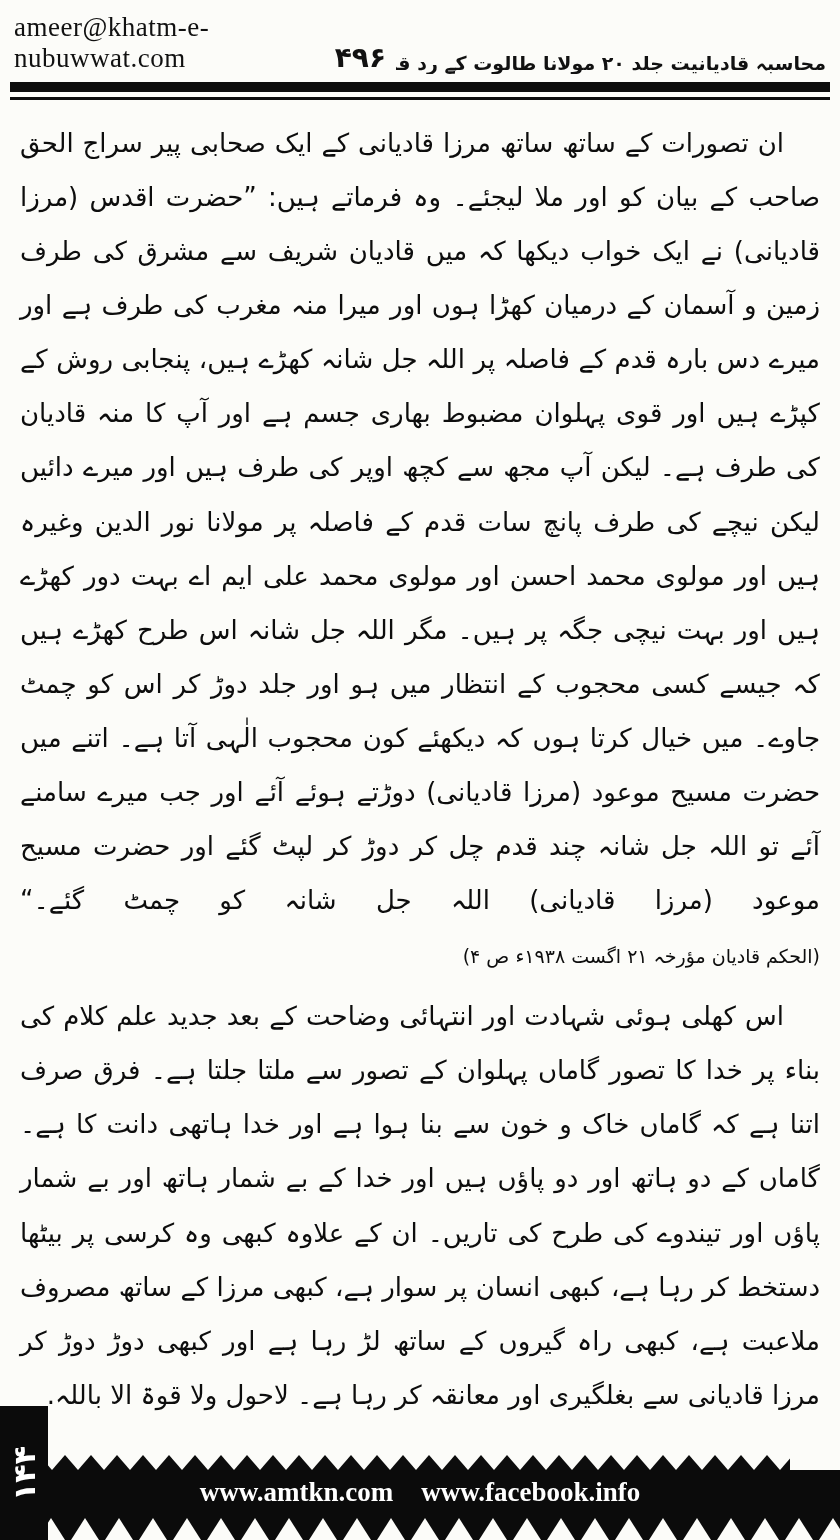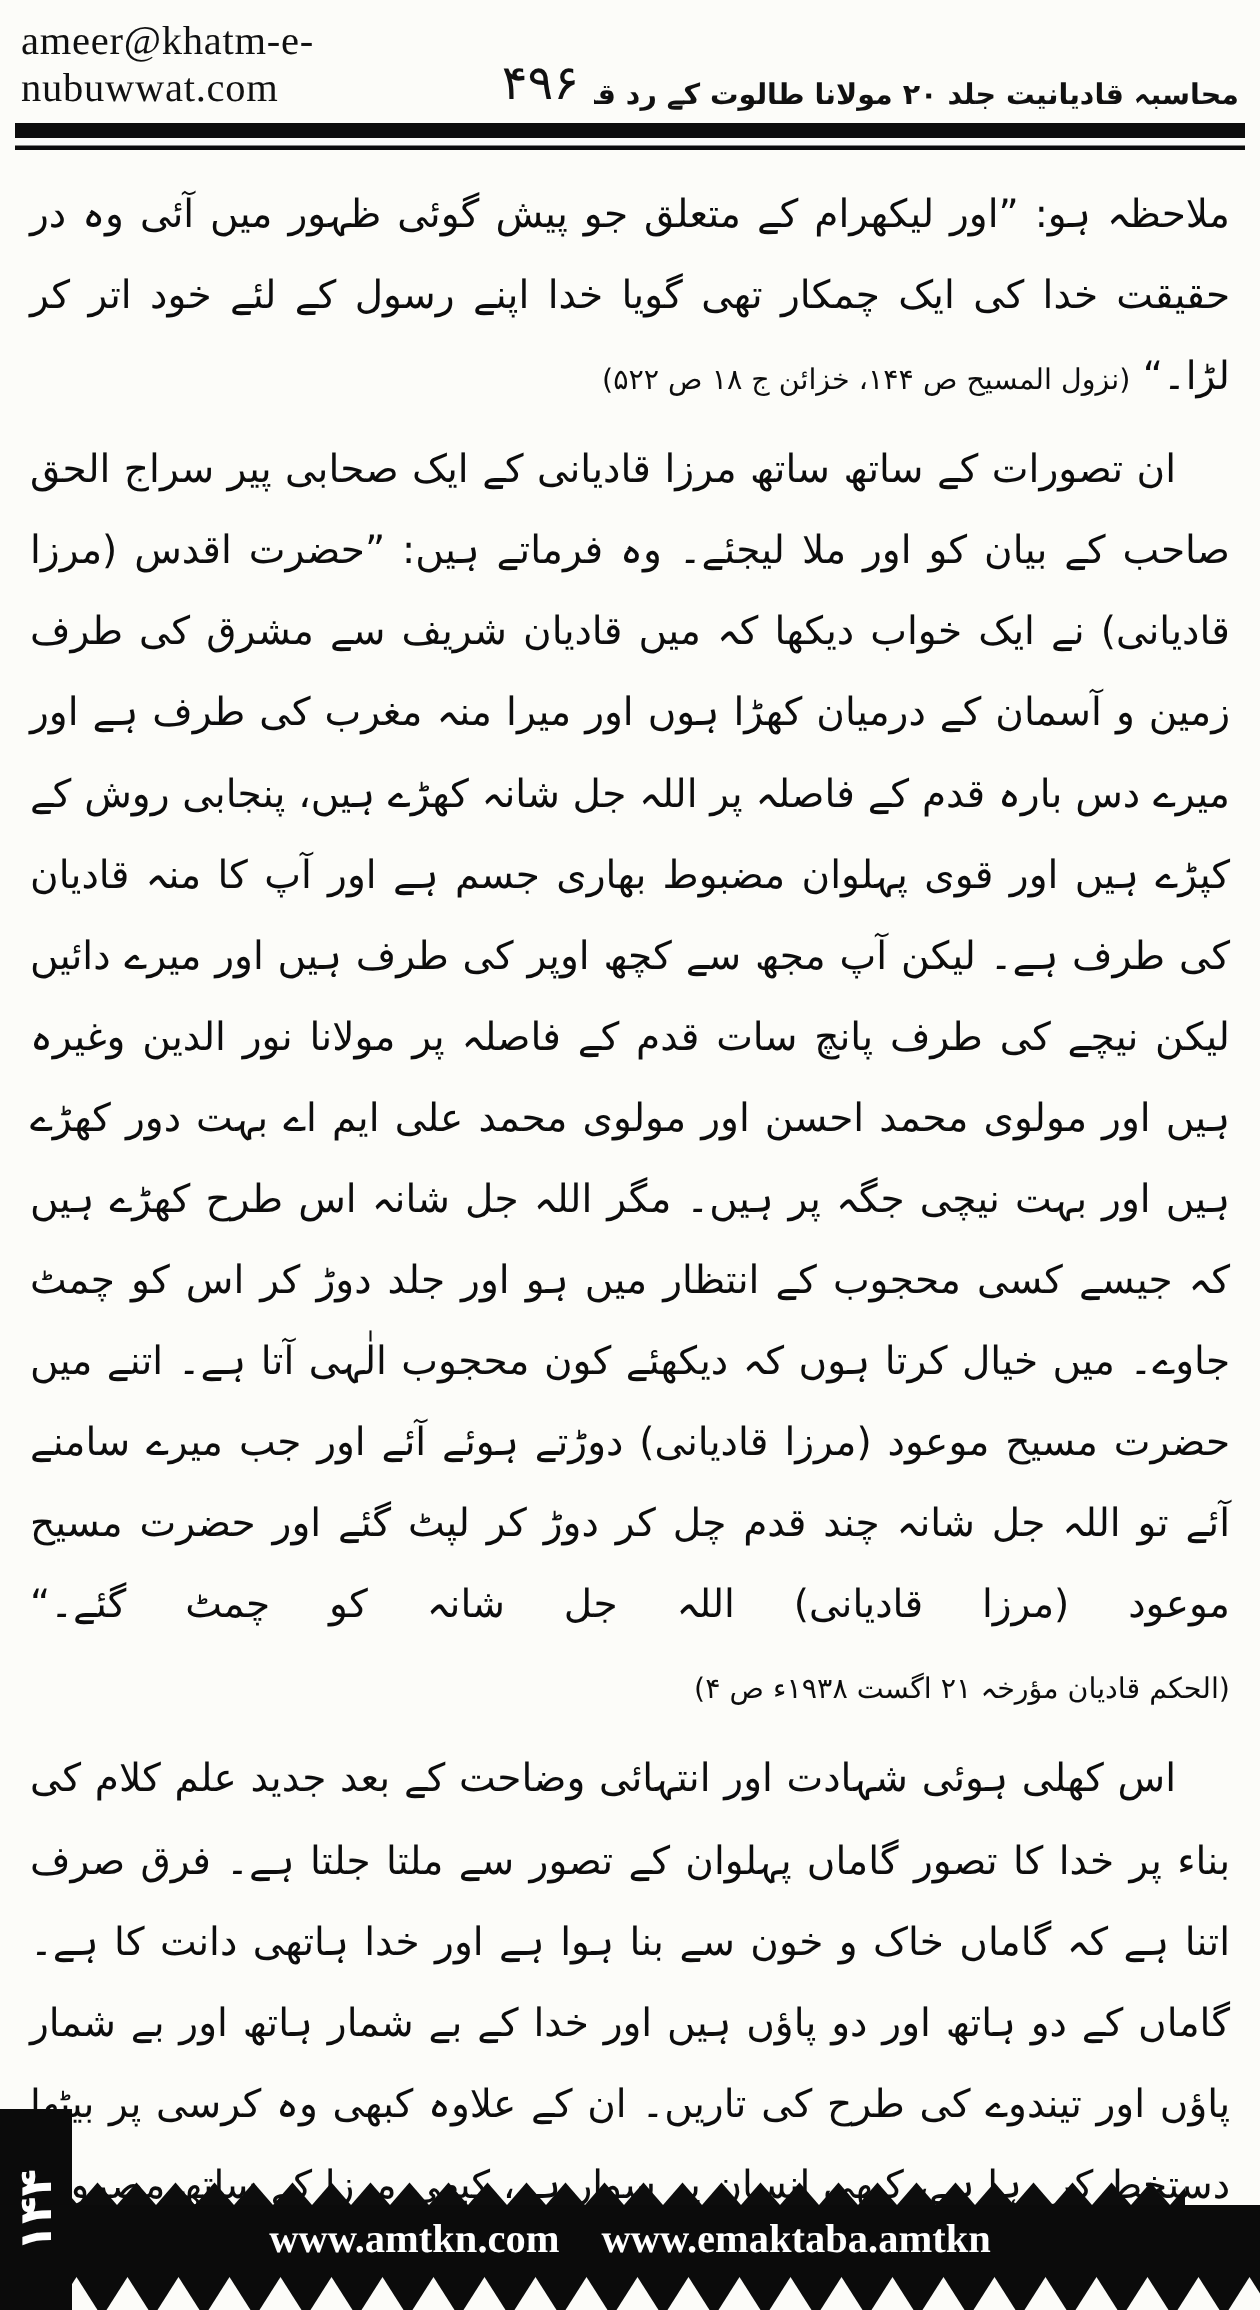--- a/index.html
+++ b/index.html
@@ -23,22 +23,22 @@
     padding: 12px 14px 0 14px;
   }
   .hdr-title {
     font-size: 19px;
     font-weight: bold;
     max-width: 430px;
     white-space: nowrap;
     overflow: hidden;
   }
   .hdr-pageno {
-    font-size: 32px;
-    font-weight: normal;
+    font-size: 28px;
+    font-weight: bold;
     padding: 0 10px;
   }
   .hdr-email {
     direction: ltr;
     font-family: "Liberation Serif", serif;
     font-weight: normal;
     font-size: 27px;
     letter-spacing: 0.5px;
   }
   .rule-thick { height: 10px; background: #0d0d0d; margin: 8px 10px 0 10px; }
@@ -107,24 +107,20 @@
 
   <div class="hdr">
     <div class="hdr-title">محاسبہ قادیانیت جلد ۲۰ مولانا طالوت کے رد قادیانیت پر شہ مات قلم</div>
     <div class="hdr-pageno">۴۹۶</div>
     <div class="hdr-email">ameer@khatm-e-nubuwwat.com</div>
   </div>
   <div class="rule-thick"></div>
   <div class="rule-thin"></div>
 
   <div class="body-text">
-    <p>
-      <span>ملاحظہ ہو: ”اور لیکھرام کے متعلق جو پیش گوئی ظہور میں آئی وہ در حقیقت خدا کی ایک چمکار تھی گویا خدا اپنے رسول کے لئے خود اتر کر لڑا۔“</span>
-      <span class="cite">(نزول المسیح ص ۱۴۴، خزائن ج ۱۸ ص ۵۲۲)</span>
-    </p>
     <p class="indent">
       <span>ان تصورات کے ساتھ ساتھ مرزا قادیانی کے ایک صحابی پیر سراج الحق صاحب کے بیان کو اور ملا لیجئے۔ وہ فرماتے ہیں: ”حضرت اقدس (مرزا قادیانی) نے ایک خواب دیکھا کہ میں قادیان شریف سے مشرق کی طرف زمین و آسمان کے درمیان کھڑا ہوں اور میرا منہ مغرب کی طرف ہے اور میرے دس بارہ قدم کے فاصلہ پر اللہ جل شانہ کھڑے ہیں، پنجابی روش کے کپڑے ہیں اور قوی پہلوان مضبوط بھاری جسم ہے اور آپ کا منہ قادیان کی طرف ہے۔ لیکن آپ مجھ سے کچھ اوپر کی طرف ہیں اور میرے دائیں لیکن نیچے کی طرف پانچ سات قدم کے فاصلہ پر مولانا نور الدین وغیرہ ہیں اور مولوی محمد احسن اور مولوی محمد علی ایم اے بہت دور کھڑے ہیں اور بہت نیچی جگہ پر ہیں۔ مگر اللہ جل شانہ اس طرح کھڑے ہیں کہ جیسے کسی محجوب کے انتظار میں ہو اور جلد دوڑ کر اس کو چمٹ جاوے۔ میں خیال کرتا ہوں کہ دیکھئے کون محجوب الٰہی آتا ہے۔ اتنے میں حضرت مسیح موعود (مرزا قادیانی) دوڑتے ہوئے آئے اور جب میرے سامنے آئے تو اللہ جل شانہ چند قدم چل کر دوڑ کر لپٹ گئے اور حضرت مسیح موعود (مرزا قادیانی) اللہ جل شانہ کو چمٹ گئے۔“</span>
       <span class="cite">(الحکم قادیان مؤرخہ ۲۱ اگست ۱۹۳۸ء ص ۴)</span>
     </p>
     <p class="indent">
       <span>اس کھلی ہوئی شہادت اور انتہائی وضاحت کے بعد جدید علم کلام کی بناء پر خدا کا تصور گاماں پہلوان کے تصور سے ملتا جلتا ہے۔ فرق صرف اتنا ہے کہ گاماں خاک و خون سے بنا ہوا ہے اور خدا ہاتھی دانت کا ہے۔ گاماں کے دو ہاتھ اور دو پاؤں ہیں اور خدا کے بے شمار ہاتھ اور بے شمار پاؤں اور تیندوے کی طرح کی تاریں۔ ان کے علاوہ کبھی وہ کرسی پر بیٹھا دستخط کر رہا ہے، کبھی انسان پر سوار ہے، کبھی مرزا کے ساتھ مصروف ملاعبت ہے، کبھی راہ گیروں کے ساتھ لڑ رہا ہے اور کبھی دوڑ دوڑ کر مرزا قادیانی سے بغلگیری اور معانقہ کر رہا ہے۔ لاحول ولا قوۃ الا باللہ.</span>
       
     </p>
   </div>
 
@@ -133,21 +129,21 @@
       <defs>
         <pattern id="zzA" width="26" height="16" patternUnits="userSpaceOnUse">
           <path d="M0 16 L13 1 L26 16 Z" fill="#0d0d0d"></path>
         </pattern>
       </defs>
       <rect width="100%" height="16" fill="url(#zzA)"></rect>
     </svg>
 
     <div class="links-bar">
       <span>www.amtkn.com</span>
-      <span>www.emaktaba.amtkn</span>
+      <span>www.facebook.info</span>
     </div>
 
     <svg class="zz-bottom" height="26" preserveAspectRatio="none">
       <defs>
         <pattern id="zzB" width="34" height="26" patternUnits="userSpaceOnUse">
           <rect width="34" height="26" fill="#0b0b0b"></rect>
           <path d="M3 26 L17 4 L31 26 Z" fill="#fcfcf9"></path>
         </pattern>
       </defs>
       <rect width="100%" height="26" fill="url(#zzB)"></rect>

